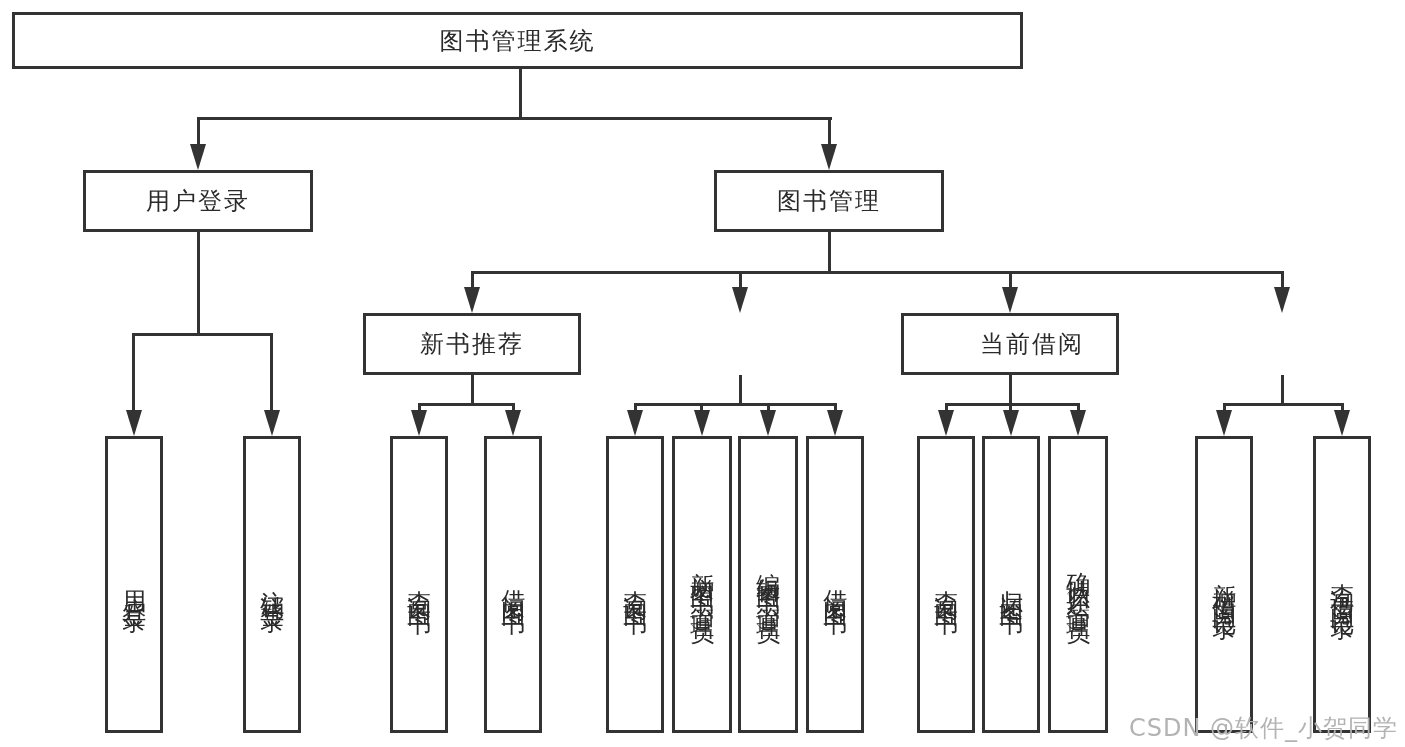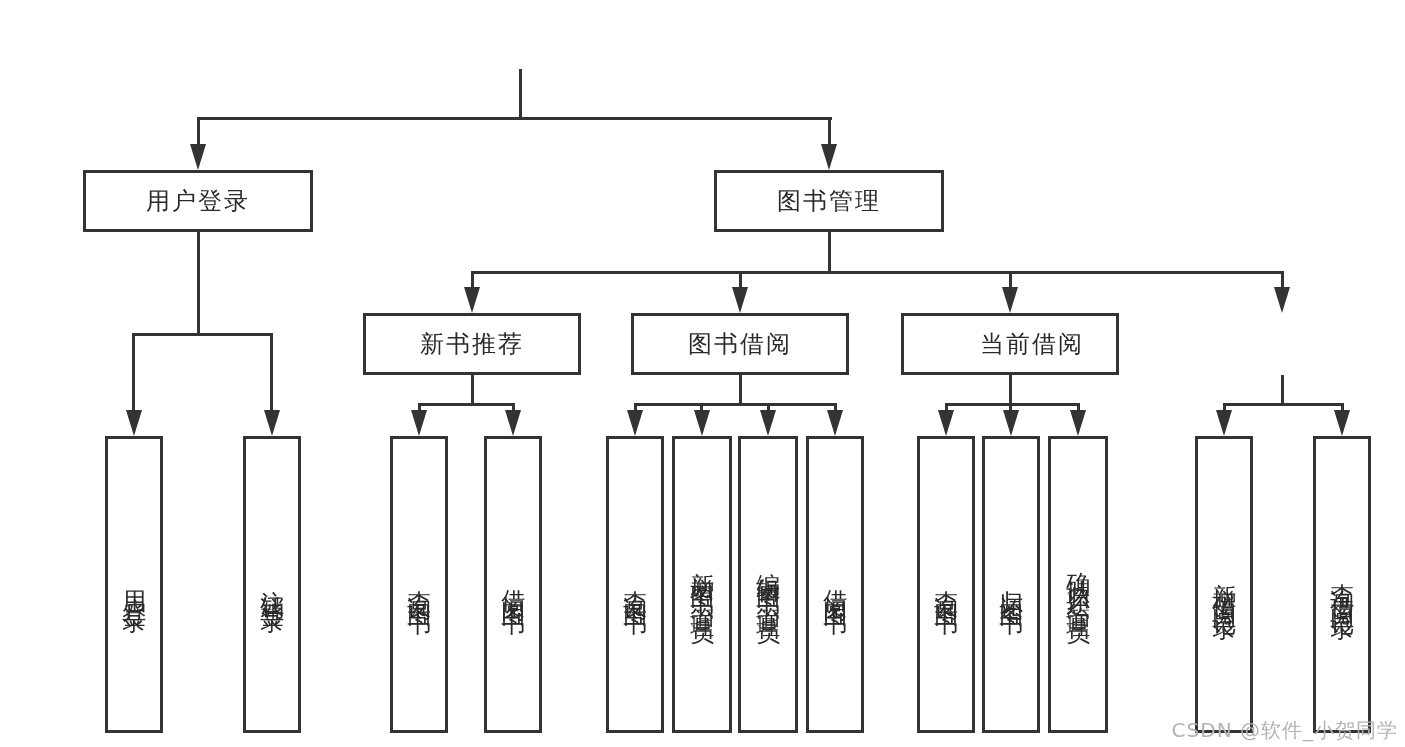--- a/index.html
+++ b/index.html
@@ -35,21 +35,21 @@
     position: absolute;
     width: 0; height: 0;
     border-left: 8px solid transparent;
     border-right: 8px solid transparent;
     border-top: 26px solid #333333;
   }
   #watermark {
     position: absolute;
     right: 7px;
     bottom: 3px;
-    font-size: 20px;
+    font-size: 24px;
     color: #b3b3b3;
     letter-spacing: 1px;
     white-space: nowrap;
   }
 
   
   #n-root          { left: 12px;   top: 12px;  width: 1011px; height: 57px; }
   #n-user-login    { left: 83px;   top: 170px; width: 230px;  height: 62px; }
   #n-book-mgmt     { left: 714px;  top: 170px; width: 230px;  height: 62px; }
   #n-new-book      { left: 363px;  top: 313px; width: 218px;  height: 62px; }
@@ -69,26 +69,26 @@
   #l-cb-return  { left: 982px; }
   #l-cb-confirm { left: 1048px; width: 60px; }
   #l-br-add     { left: 1195px; }
   #l-br-query   { left: 1313px; }
 </style>
 </head>
 <body>
 
 <div id="canvas">
 
+  <div class="box h-box" id="n-root">图书管理系统</div>
 
   <div class="box h-box" id="n-user-login">用户登录</div>
   <div class="box h-box" id="n-book-mgmt">图书管理</div>
 
   <div class="box h-box" id="n-new-book">新书推荐</div>
-  <div class="box h-box" id="n-book-borrow">图书借阅</div>
   <div class="box h-box" id="n-current-borrow">当前借阅</div>
 
   <div class="box v-box leaf" id="l-ul-login">
       <span class="v-text">用户登录</span>
     </div>
   <div class="box v-box leaf" id="l-ul-logout">
       <span class="v-text">注销登录</span>
     </div>
 
   <div class="box v-box leaf" id="l-nb-query">

